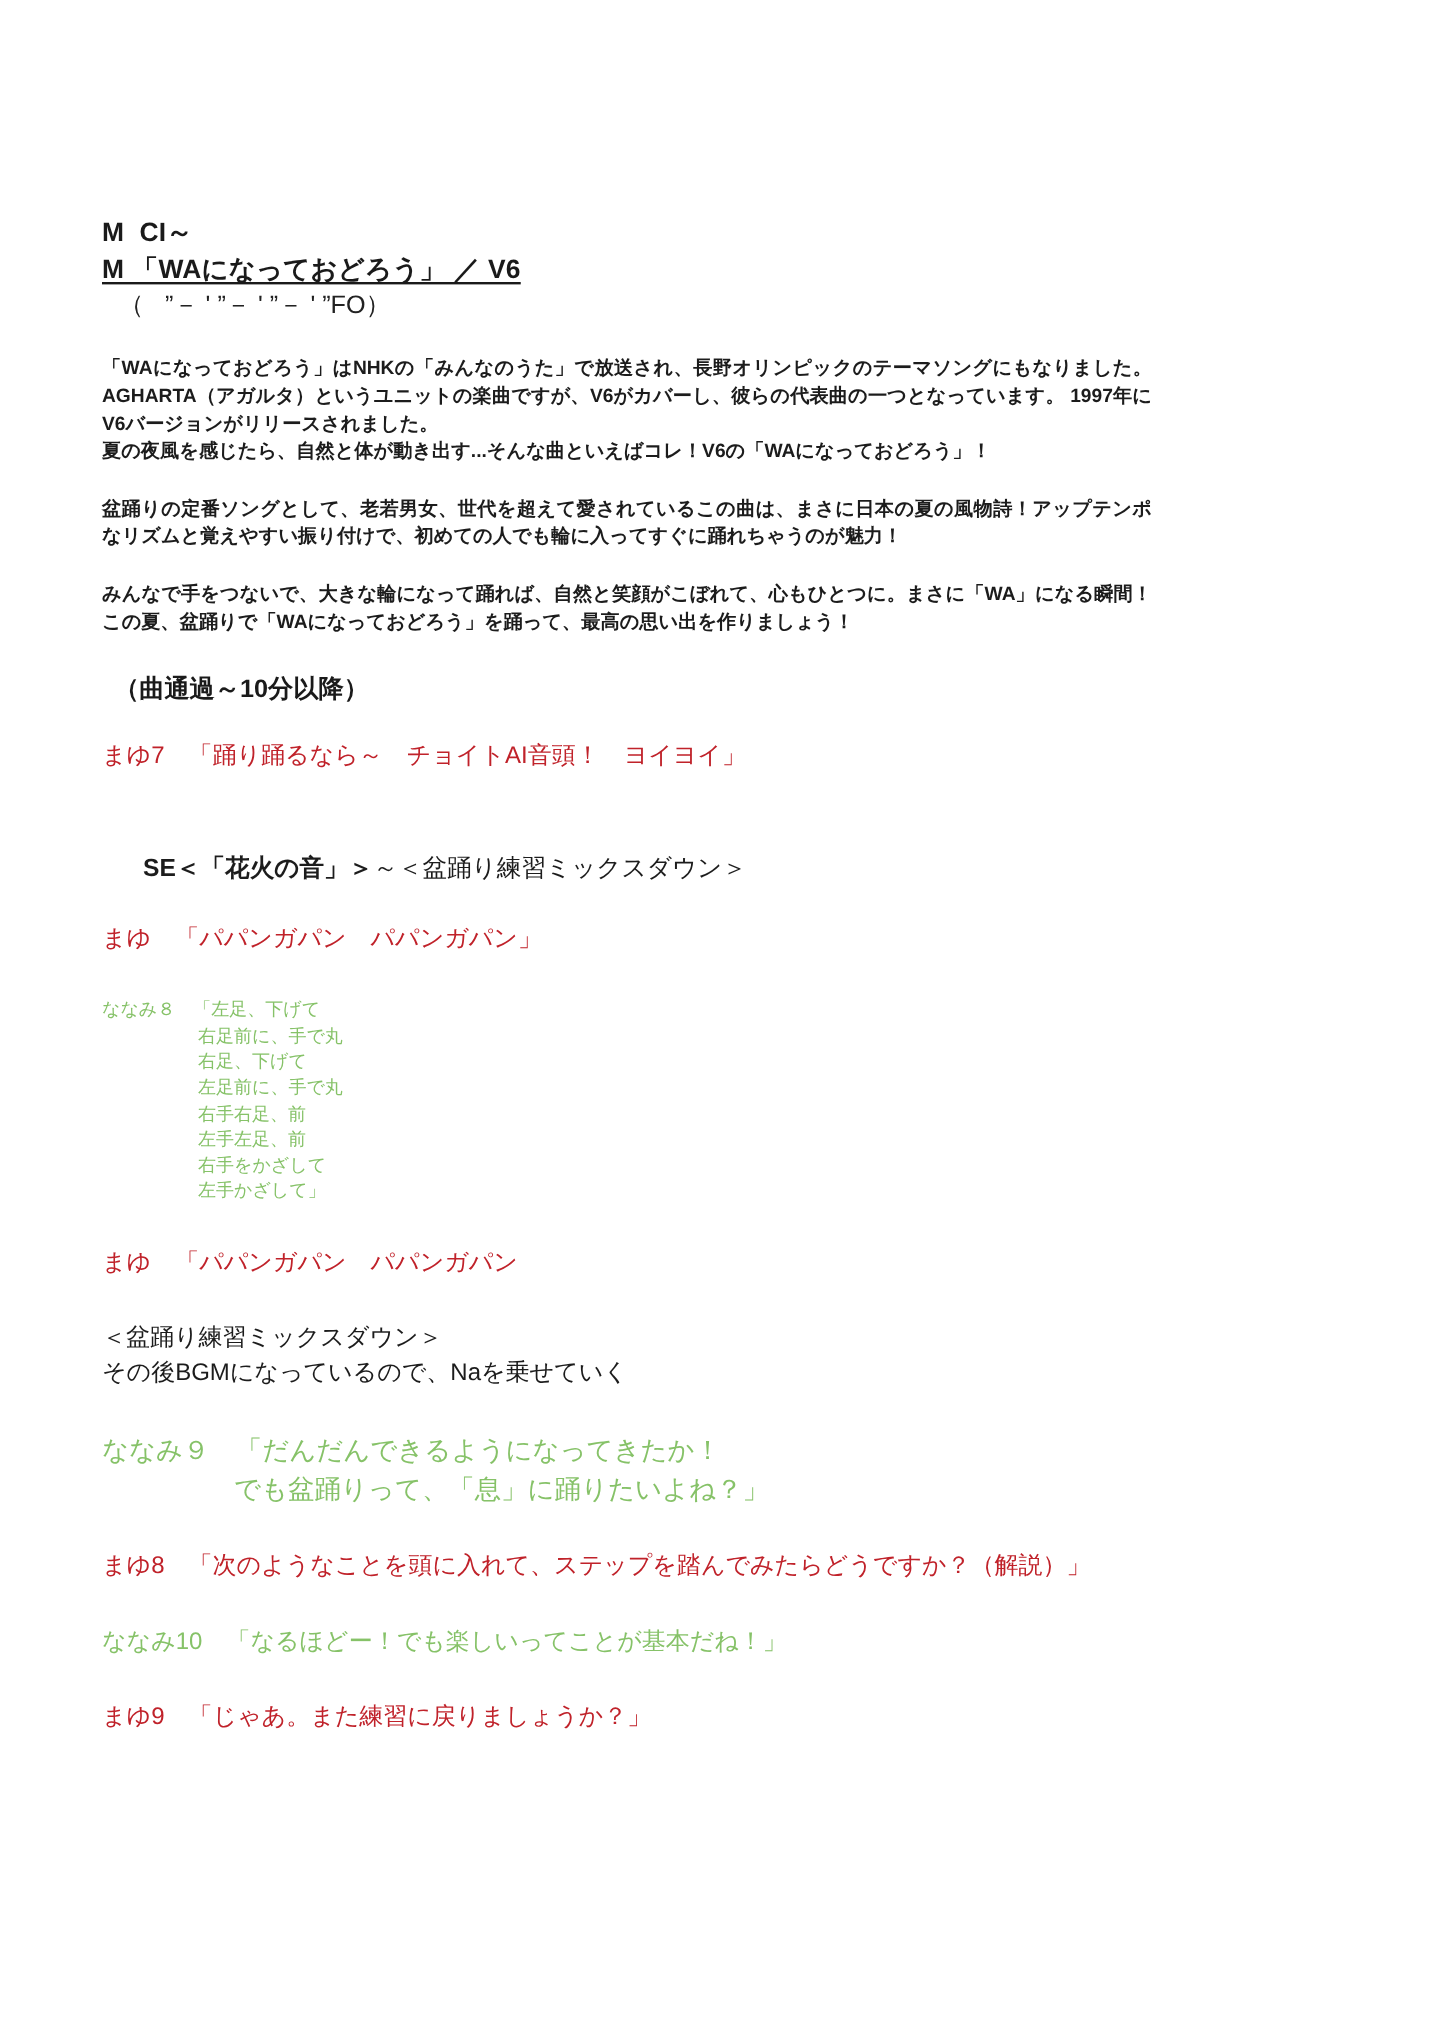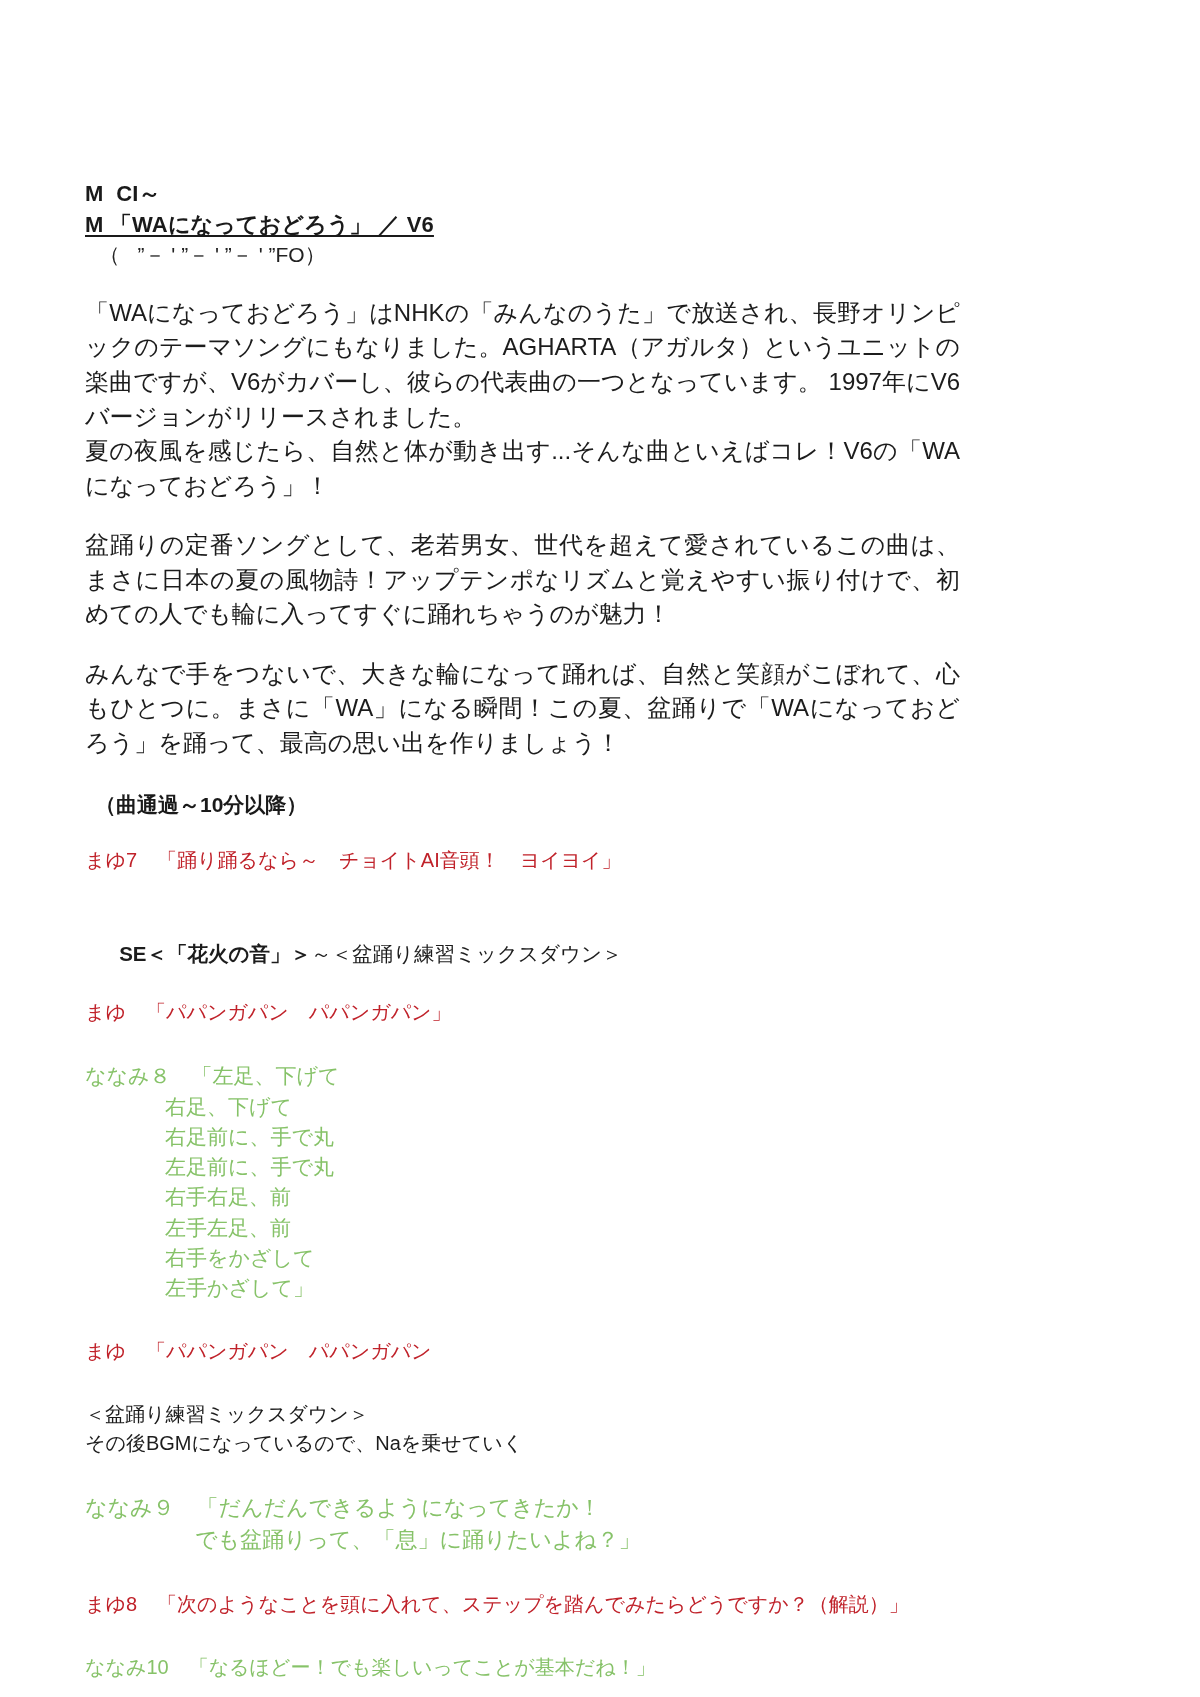--- a/index.html
+++ b/index.html
@@ -51,23 +51,24 @@
     padding-left: 14px;
     white-space: pre;
     color: #222;
   }
 
   
   .para {
     margin-top: 25px;
     text-align: justify;
     text-justify: inter-character;
-    font-size: 24px;
+    font-size: 16px;
     line-height: 1.44;
     color: #1c1c1c;
+    font-weight: bold;
   }
   .para.tight { margin-top: 0; }
   .spacer-md { height: 26px; }
   .spacer-lg { height: 34px; }
 
   
   .callout {
     font-weight: bold;
     font-size: 21px;
     padding-left: 10px;
@@ -89,21 +90,21 @@
     font-size: 20.5px;
     line-height: 1.45;
     white-space: pre;
     color: #1c1c1c;
   }
   .se-line b { font-weight: bold; text-align: center; }
 
   
   .step-block {
     color: #86c268;
-    font-size: 21px;
+    font-size: 15px;
     line-height: 1.44;
   }
   .step-block .step-first { white-space: pre; }
   .step-block .step-rest  {
     white-space: pre;
     padding-left: 80px;
   }
 
   .nana9-block {
     color: #86c268;
@@ -148,22 +149,22 @@
 
     <div class="se-line">
       <b>SE＜「花火の音」＞</b><span>～＜盆踊り練習ミックスダウン＞</span>
     </div>
     <div class="line red">まゆ　「パパンガパン　パパンガパン」</div>
 
     <div class="spacer-lg"></div>
 
     <div class="step-block">
       <div class="step-first">ななみ８　「左足、下げて</div>
+      <div class="step-rest">右足前に、手で丸</div>
       <div class="step-rest">右足、下げて</div>
-      <div class="step-rest">右足前に、手で丸</div>
       <div class="step-rest">左足前に、手で丸</div>
       <div class="step-rest">右手右足、前</div>
       <div class="step-rest">左手左足、前</div>
       <div class="step-rest">右手をかざして</div>
       <div class="step-rest">左手かざして」</div>
     </div>
 
     <div class="spacer-lg"></div>
 
     <div class="line red">まゆ　「パパンガパン　パパンガパン</div>

